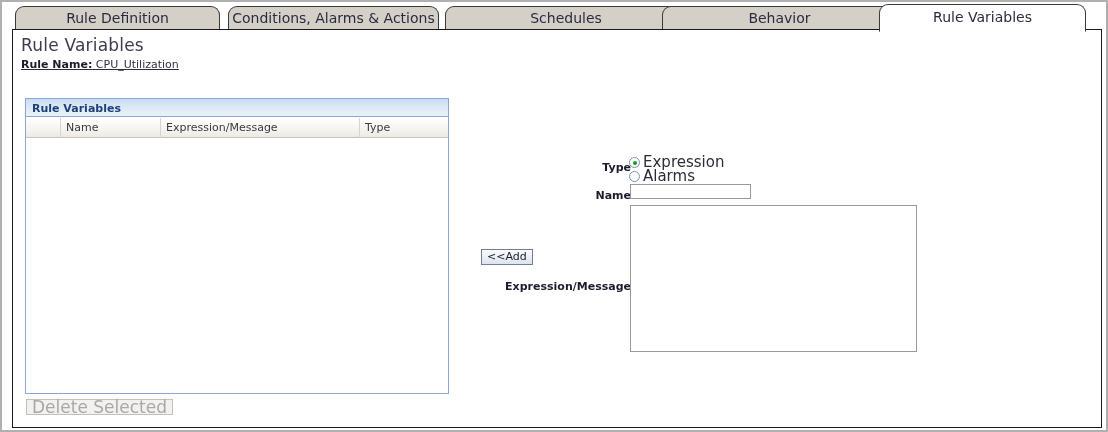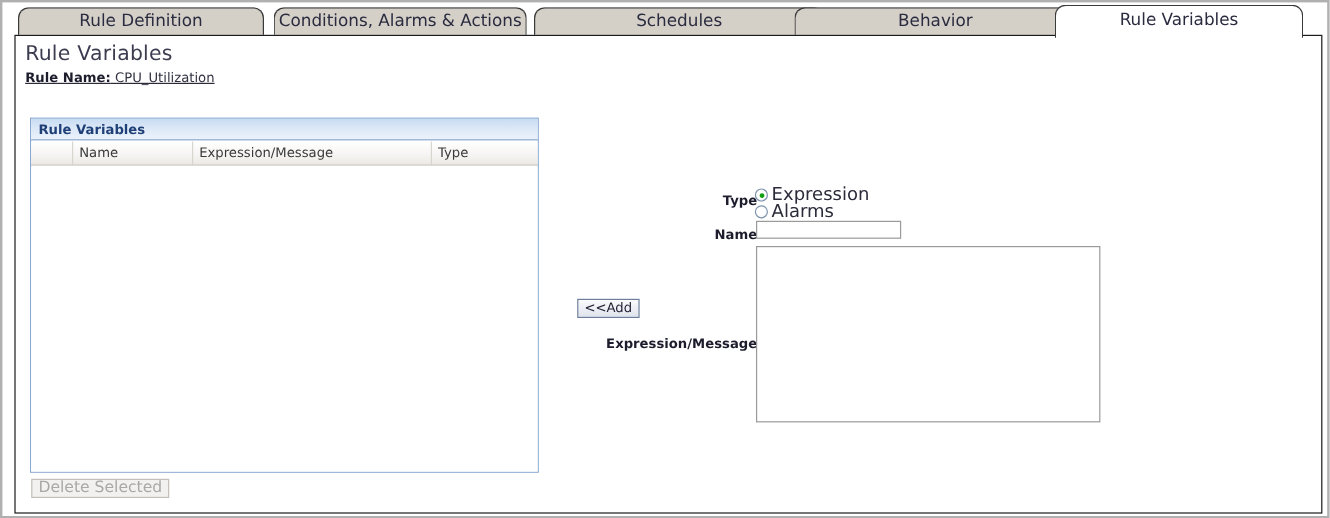--- a/index.html
+++ b/index.html
@@ -157,21 +157,21 @@
   }
 
   
   #delete-selected-button {
     position: absolute;
     left: 13px; top: 369px;
     height: 16px;
     box-sizing: border-box;
     padding: 0 5px;
     line-height: 14px;
-    font-size: 13px;
+    font-size: 17px;
     font-family: "DejaVu Sans", "Liberation Sans", sans-serif;
     color: #a8a8a8;
     background: #f2f1ef;
     border: 1px solid #c4c0b8;
     white-space: nowrap;
     cursor: default;
   }
 
   
   #detail-form {

